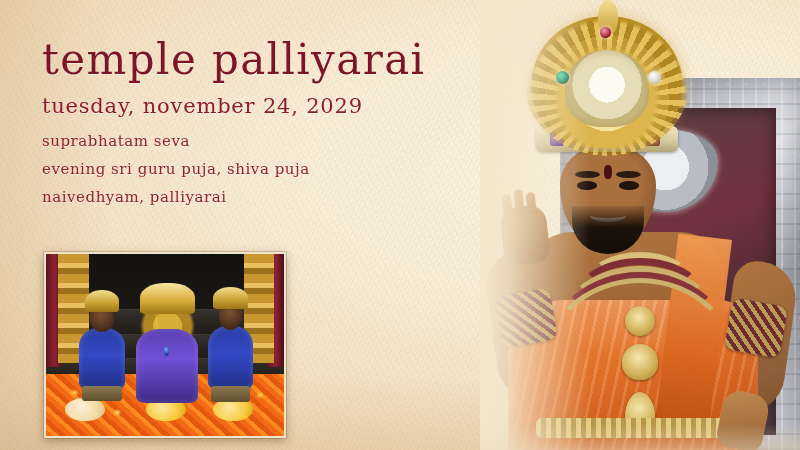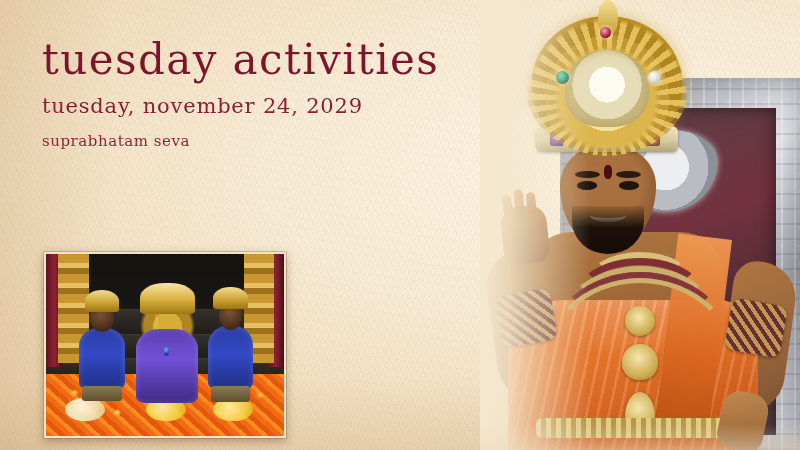--- a/index.html
+++ b/index.html
@@ -495,24 +495,26 @@
     </div>
 
     <div class="figure-blend"></div>
     <div class="figure-blend-bottom"></div>
 
     <div class="watermark"></div>
     <div class="watermark w2"></div>
   </div>
 
   <div class="text-block">
-    <div class="title">tuesday activities</div>
+    <div class="title">temple palliyarai</div>
     <div class="date">tuesday, november 24, 2029</div>
     <div class="activities">
       <div class="activity">suprabhatam seva</div>
+      <div class="activity">evening sri guru puja, shiva puja</div>
+      <div class="activity">naivedhyam, palliyarai</div>
     </div>
   </div>
 
   <div class="photo-frame">
     <div class="shrine">
       <div class="shrine-wall"></div>
       <div class="shrine-step s1"></div>
       <div class="shrine-step s2"></div>
       <div class="shrine-step s3"></div>
       <div class="curtain left"></div>

